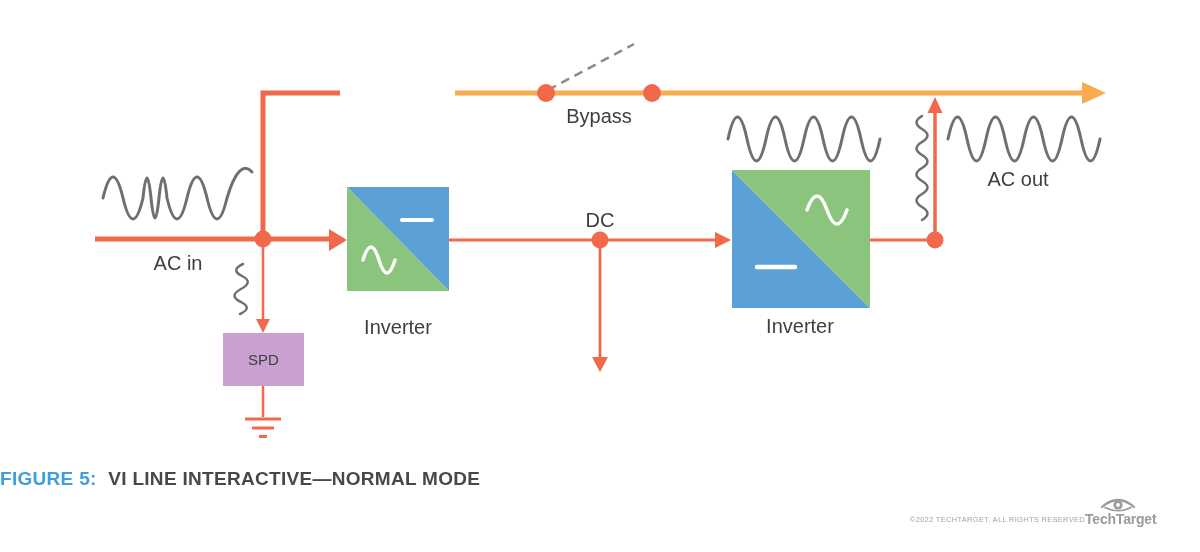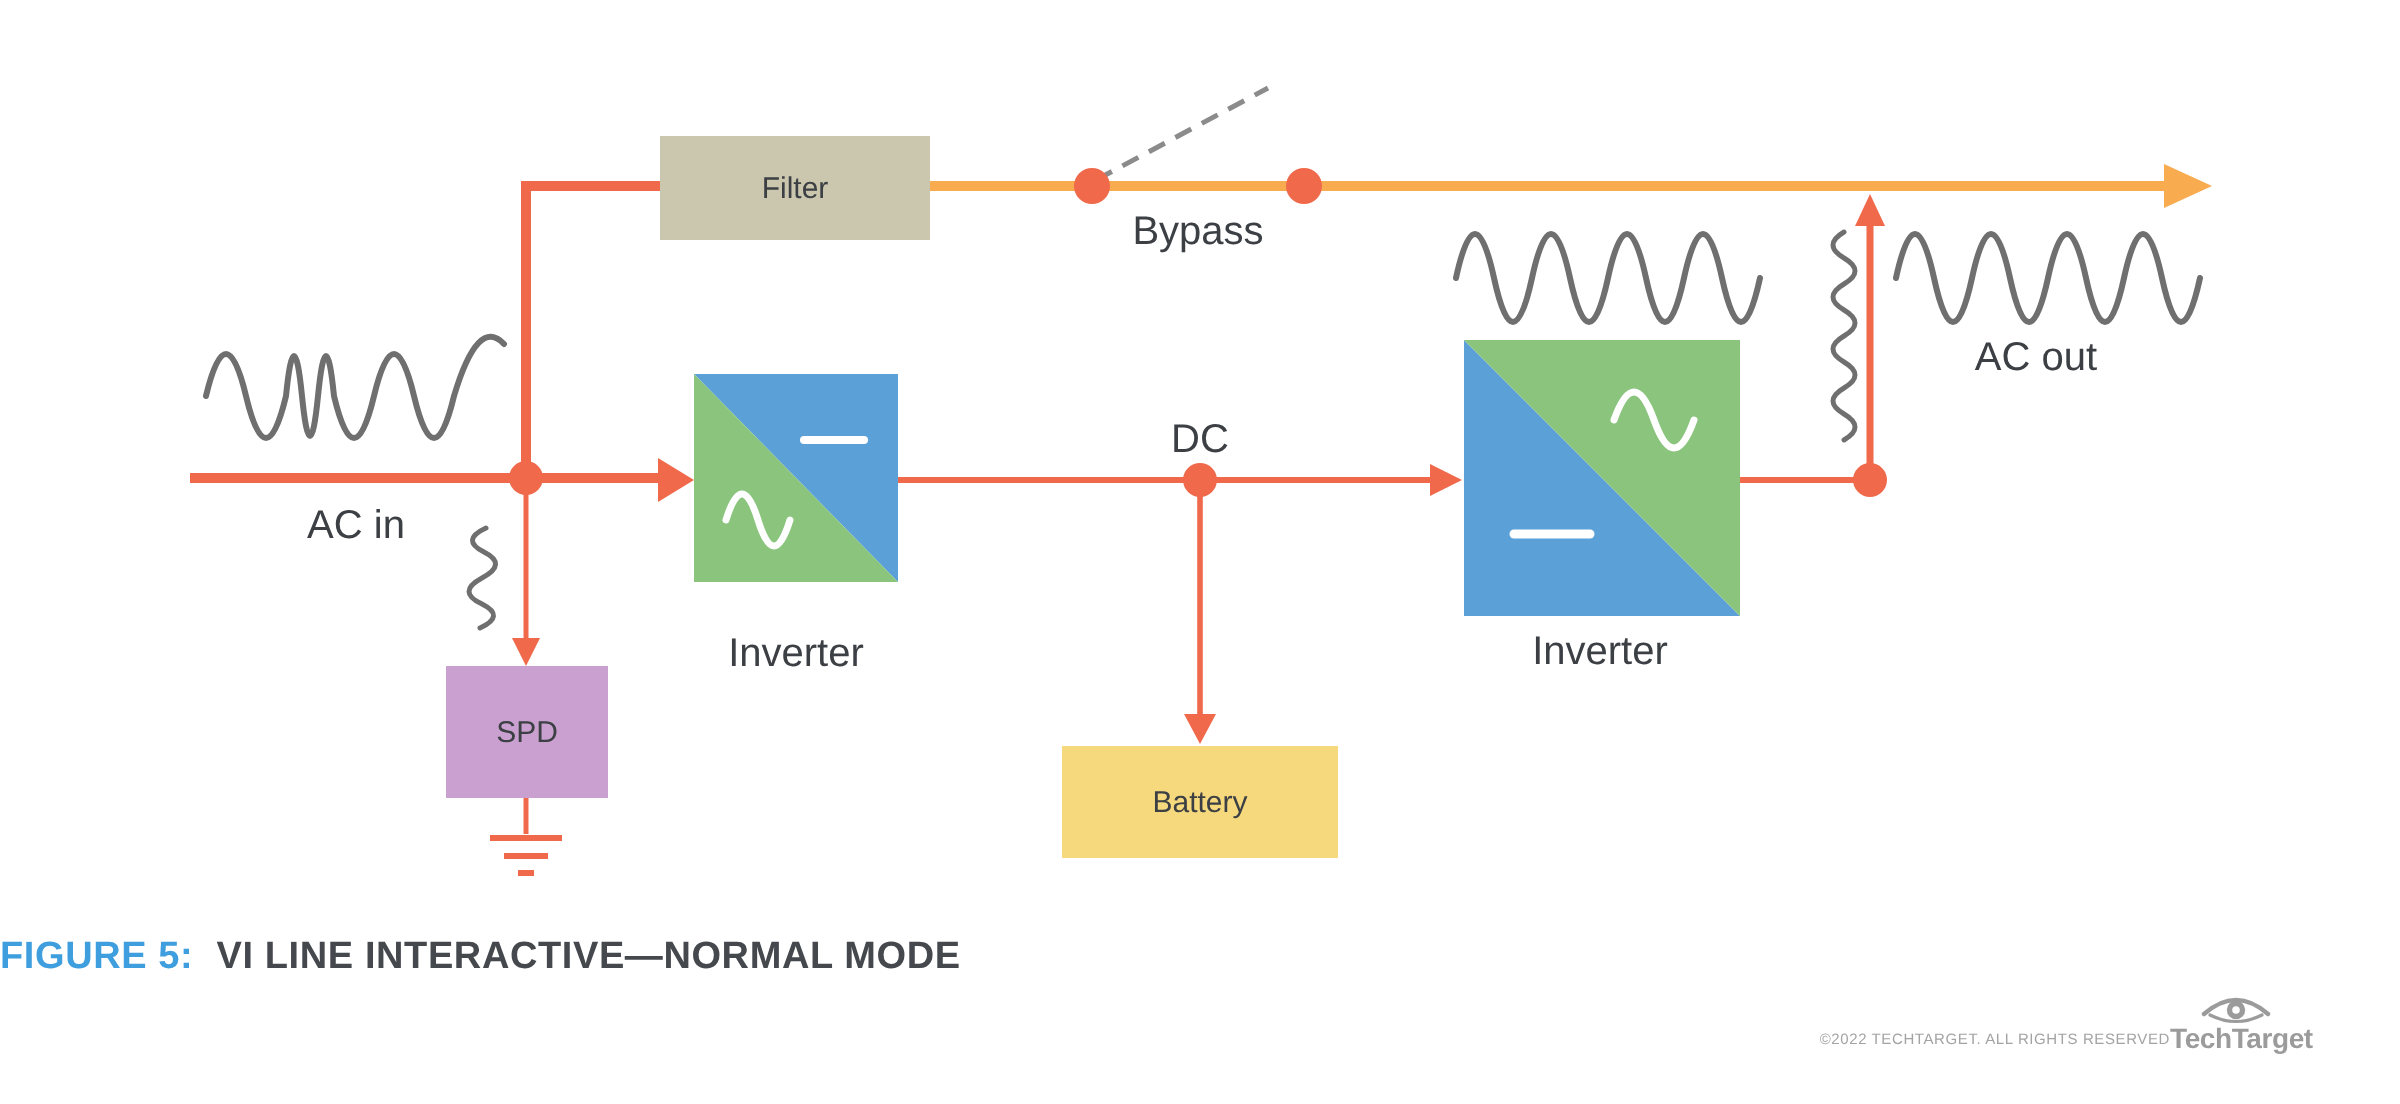--- a/index.html
+++ b/index.html
@@ -21,21 +21,21 @@
   .s-white{stroke:#fff;fill:none;stroke-linecap:round;}
   .f-red{fill:var(--red);stroke:none;}
   .f-amber{fill:var(--amber);stroke:none;}
   .f-blue{fill:var(--blue);stroke:none;}
   .f-green{fill:var(--green);stroke:none;}
   .box{
     position:absolute; display:flex; align-items:center; justify-content:center;
     font-size:15px; color:var(--ink);
   }
   .box-filter{left:330px; top:68px; width:135px; height:52px; background:var(--tan);}
-  .box-spd{left:223px; top:333px; width:81px; height:66px; background:var(--purple);}
+  .box-spd{left:223px; top:333px; width:81px; height:53px; background:var(--purple);}
   .box-battery{left:531px; top:373px; width:138px; height:56px; background:var(--yellow);}
   .conv{position:absolute;}
   .conv-rectifier{left:347px; top:187px;}
   .conv-inverter{left:732px; top:170px;}
   .lbl{position:absolute; font-size:20px; color:var(--ink); white-space:nowrap;}
   .cx{transform:translateX(-50%);}
   .lbl-ac-in{left:178px; top:252px;}
   .lbl-bypass{left:599px; top:105px;}
   .lbl-dc{left:600px; top:209px;}
   .lbl-rectifier{left:398px; top:316px;}
@@ -130,28 +130,22 @@
     <path d="M 16,73 Q 24,47 32,73 Q 40,99 48,73" class="s-white" stroke-width="3.5"></path>
   </svg>
 
   <svg class="conv conv-inverter" width="138" height="138" viewBox="0 0 138 138">
     <polygon points="0,0 0,138 138,138" class="f-blue"></polygon>
     <polygon points="0,0 138,0 138,138" class="f-green"></polygon>
     <path d="M 25,97 H 63" class="s-white" stroke-width="4.5"></path>
     <path d="M 75,40 Q 85,12 95,40 Q 105,68 115,40" class="s-white" stroke-width="3.5"></path>
   </svg>
 
-  <div class="box box-filter">
-    <span>Filter</span>
-  </div>
   <div class="box box-spd">
     <span>SPD</span>
-  </div>
-  <div class="box box-battery">
-    <span>Battery</span>
   </div>
 
   <div class="lbl cx lbl-ac-in">AC in</div>
   <div class="lbl cx lbl-bypass">Bypass</div>
   <div class="lbl cx lbl-dc">DC</div>
   <div class="lbl cx lbl-rectifier">Inverter</div>
   <div class="lbl cx lbl-inverter">Inverter</div>
   <div class="lbl cx lbl-ac-out">AC out</div>
 
   <div class="caption">

